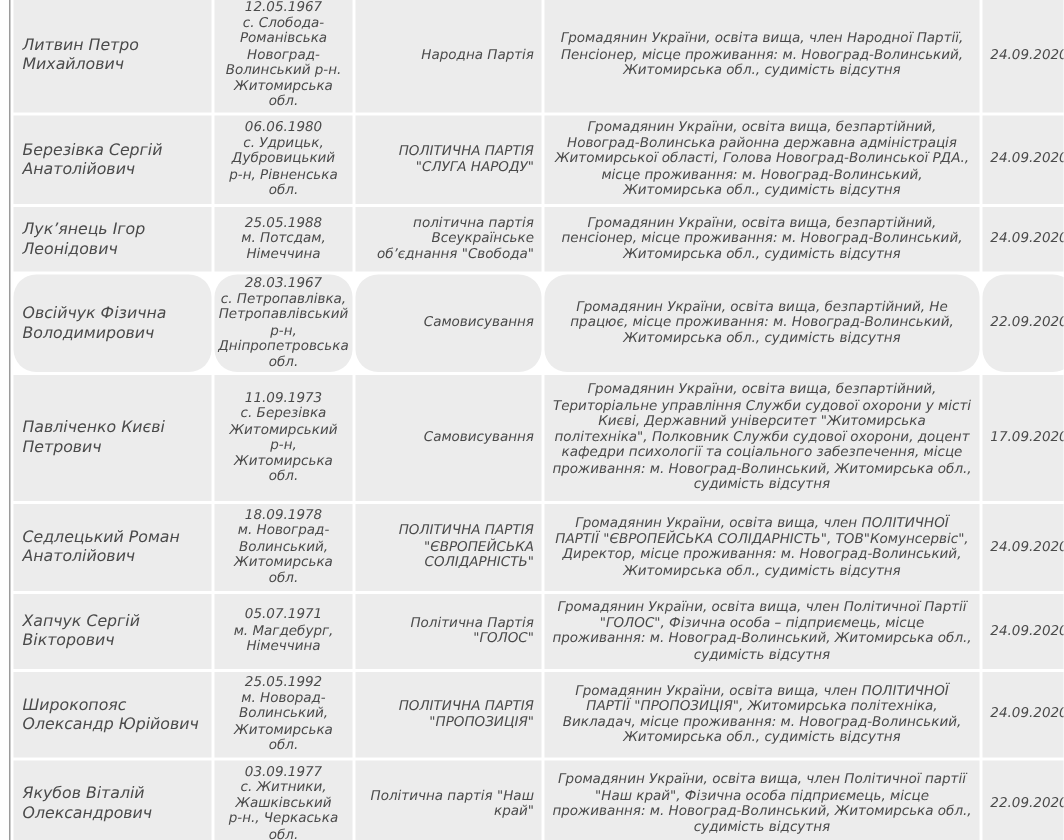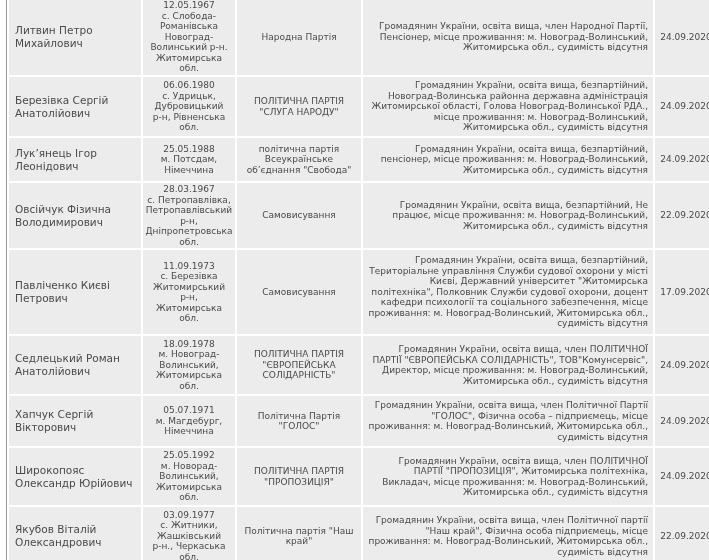--- a/index.html
+++ b/index.html
@@ -29,42 +29,43 @@
     table-layout: fixed;
   }
   td {
     background: #ececec;
     vertical-align: middle;
     font-size: 9px;
     line-height: 10.5px;
     padding: 1px 5px;
     overflow: hidden;
     word-wrap: break-word;
+    font-style: italic;
   }
   td.c-name {
     font-size: 10.5px;
     line-height: 13px;
     padding-left: 6px;
   }
   td.c-birth {
     text-align: center;
     white-space: pre-line;
     padding: 1px 2px;
   }
-  td.c-party { text-align: center; margin-left: 24px; }
-  td.c-details { text-align: right; }
+  td.c-party { text-align: right; margin-left: 24px; }
+  td.c-details { text-align: center; }
   td.c-date {
     text-align: center;
     padding: 1px 1px;
   }
   
   tr.r0 td { height: 74px; }
   tr.r1 td { height: 57px; }
   tr.r2 td { height: 41px; }
-  tr.r3 td { height: 53px; }
+  tr.r3 td { height: 53px; border-radius: 15px; }
   tr.r4 td { height: 82px; }
   tr.r5 td { height: 56px; }
   tr.r6 td { height: 48px; }
   tr.r7 td { height: 55px; }
   tr.r8 td { height: 56px; }
 </style>
 </head>
 <body>
 
 <table class="candidates">

